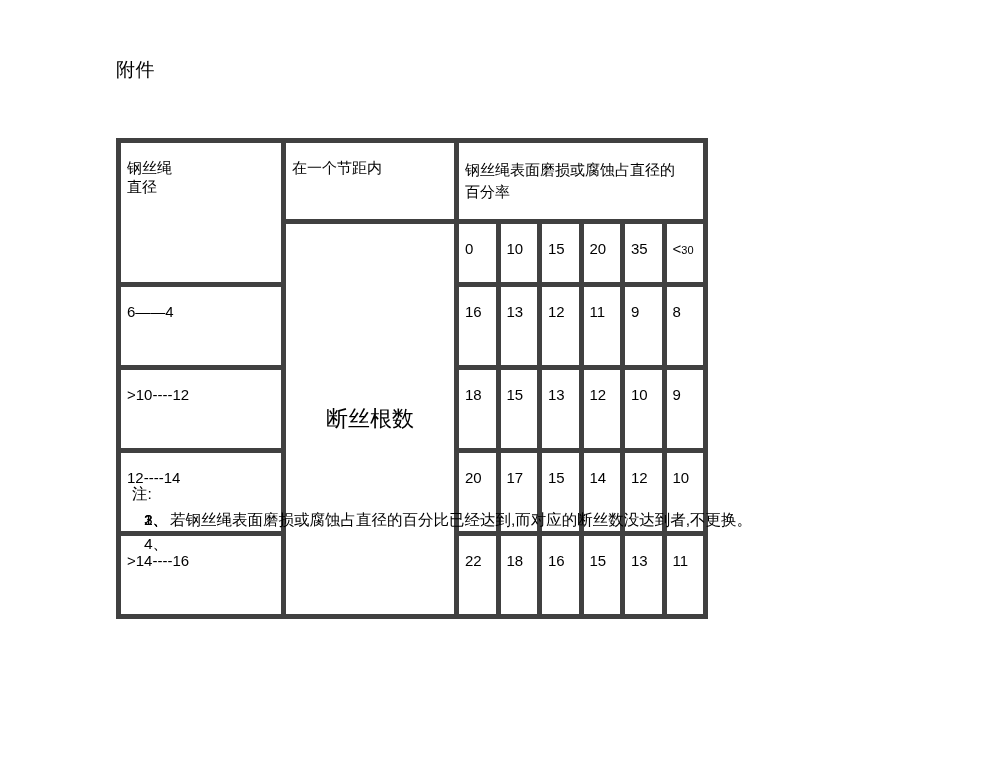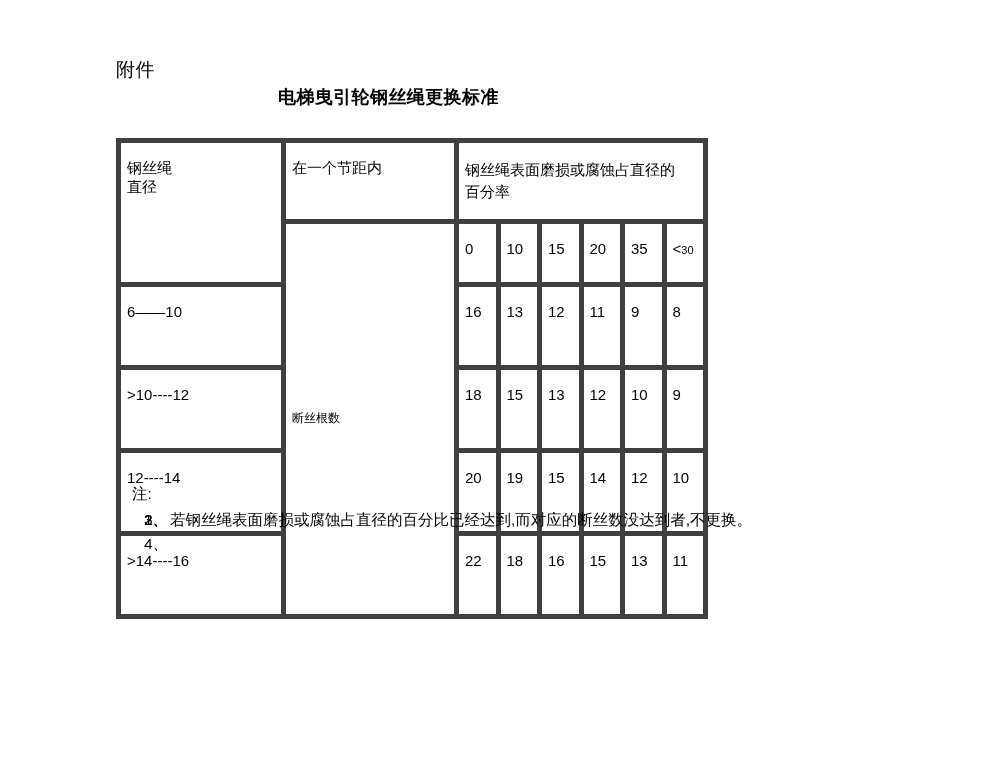--- a/index.html
+++ b/index.html
@@ -113,67 +113,66 @@
     top: 0;
   }
 </style>
 </head>
 <body>
 
 <div class="page">
 
   <div class="attachment-label">附件</div>
 
-  <div class="doc-title">电梯曳引轮钢丝绳更换标准</div>
 
   <table class="std-table">
     <tbody>
       <tr>
         <td class="col-dia" rowspan="2">
           <div>钢丝绳</div>
           <div>直径</div>
         </td>
         <td class="col-pitch">在一个节距内</td>
         <td class="pct-head" colspan="6">
           <div>钢丝绳表面磨损或腐蚀占直径的</div>
           <div>百分率</div>
         </td>
       </tr>
       <tr>
-        <td class="col-pitch" rowspan="5" style="text-align:left;vertical-align:middle;font-size:12px;">断丝根数</td>
+        <td class="col-pitch" rowspan="5" style="text-align:center;vertical-align:middle;font-size:22px;">断丝根数</td>
         <td class="subhdr">0</td>
         <td class="subhdr">10</td>
         <td class="subhdr">15</td>
         <td class="subhdr">20</td>
         <td class="subhdr">35</td>
         <td class="subhdr"><span>&lt;</span><span class="small">30</span></td>
       </tr>
 
       <tr>
-        <td class="col-dia dia-cell">6——10</td>
+        <td class="col-dia dia-cell">6——4</td>
         <td class="num">16</td>
         <td class="num">13</td>
         <td class="num">12</td>
         <td class="num">11</td>
         <td class="num">9</td>
         <td class="num">8</td>
       </tr>
       <tr>
         <td class="col-dia dia-cell">&gt;10----12</td>
         <td class="num">18</td>
         <td class="num">15</td>
         <td class="num">13</td>
         <td class="num">12</td>
         <td class="num">10</td>
         <td class="num">9</td>
       </tr>
       <tr>
         <td class="col-dia dia-cell">12----14</td>
         <td class="num">20</td>
-        <td class="num">19</td>
+        <td class="num">17</td>
         <td class="num">15</td>
         <td class="num">14</td>
         <td class="num">12</td>
         <td class="num">10</td>
       </tr>
       <tr>
         <td class="col-dia dia-cell">&gt;14----16</td>
         <td class="num">22</td>
         <td class="num">18</td>
         <td class="num">16</td>

